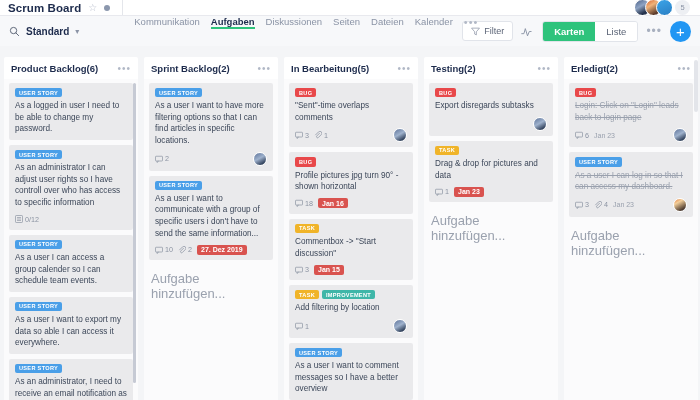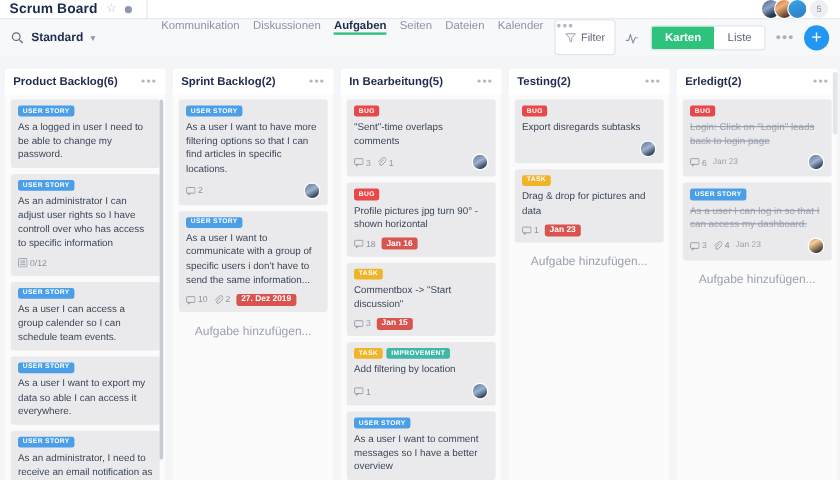--- a/index.html
+++ b/index.html
@@ -57,21 +57,21 @@
     height: 30px; background: #f7f8fa;
     display: flex; align-items: center; padding: 0 9px;
   }
   #viewselect { display: flex; align-items: center; gap: 6px; }
   #viewselect .label { font-size: 10px; font-weight: bold; color: #1d2b4c; }
   .chev { font-size: 8px; color: #8a93a5; }
   svg { display: block; }
 
   #toolbar-right { margin-left: auto; display: flex; align-items: center; gap: 8px; }
   .btn {
-    height: 30px; border-radius: 3px; border: 1px solid #e1e4ea;
+    height: 20px; border-radius: 3px; border: 1px solid #e1e4ea;
     background: #fff; font-size: 9px; color: #5c6577;
     display: flex; align-items: center; gap: 4px; padding: 0 8px;
   }
   #seg { display: flex; height: 21px; border-radius: 3px; overflow: hidden; border: 1px solid #e1e4ea; }
   #seg > div {
     font-size: 9.5px; display: flex; align-items: center;
     padding: 0 11px; background: #fff; color: #5c6577;
   }
   #seg > div.on { background: #2ec37c; color: #fff; font-weight: bold; }
   .dots-btn { color: #a8b0bf; font-size: 12px; letter-spacing: 1px; }
@@ -130,39 +130,39 @@
     font-size: 7px; color: #fff; background: #d9534f;
     padding: 1.5px 4px; border-radius: 2px; font-weight: bold;
   }
   .due.grey { background: transparent; color: #9aa1ae; font-weight: normal; padding-left: 0; }
   .card-av {
     width: 14px; height: 14px; border-radius: 50%; margin-left: auto;
     border: 1.2px solid #fff;
   }
   .avA { background: linear-gradient(150deg,#5b7198 0%,#9fb2cd 45%,#2b3b55 85%); }
   .avB { background: linear-gradient(150deg,#e07a3a 0%,#f4cf9a 30%,#403028 85%); }
-  .add-task { font-size: 10px; color: #9aa1ae; padding: 6px 2px 8px 2px; text-align: center; }
+  .add-task { font-size: 13px; color: #9aa1ae; padding: 6px 2px 8px 2px; }
 
   #page-scroll {
     position: absolute; top: 60px; right: 2px; width: 4px; height: 52px;
     border-radius: 2px; background: #e3e5ea;
   }
 </style>
 </head>
 <body>
 
 <div id="topbar">
   <span id="board-title">Scrum Board</span>
   <span class="star-icon">☆</span>
   <span class="dot-icon"></span>
   <div id="nav-divider"></div>
   <nav id="mainnav">
       <div class="navitem">Kommunikation</div>
+      <div class="navitem active">Aufgaben</div>
       <div class="navitem">Diskussionen</div>
-      <div class="navitem active">Aufgaben</div>
       <div class="navitem">Seiten</div>
       <div class="navitem">Dateien</div>
       <div class="navitem">Kalender</div>
       <div class="navitem more">•••</div>
     </nav>
   <div id="topbar-right">
     <div id="avatars">
       <div class="av av1"></div>
       <div class="av av2"></div>
       <div class="av av3"></div>

